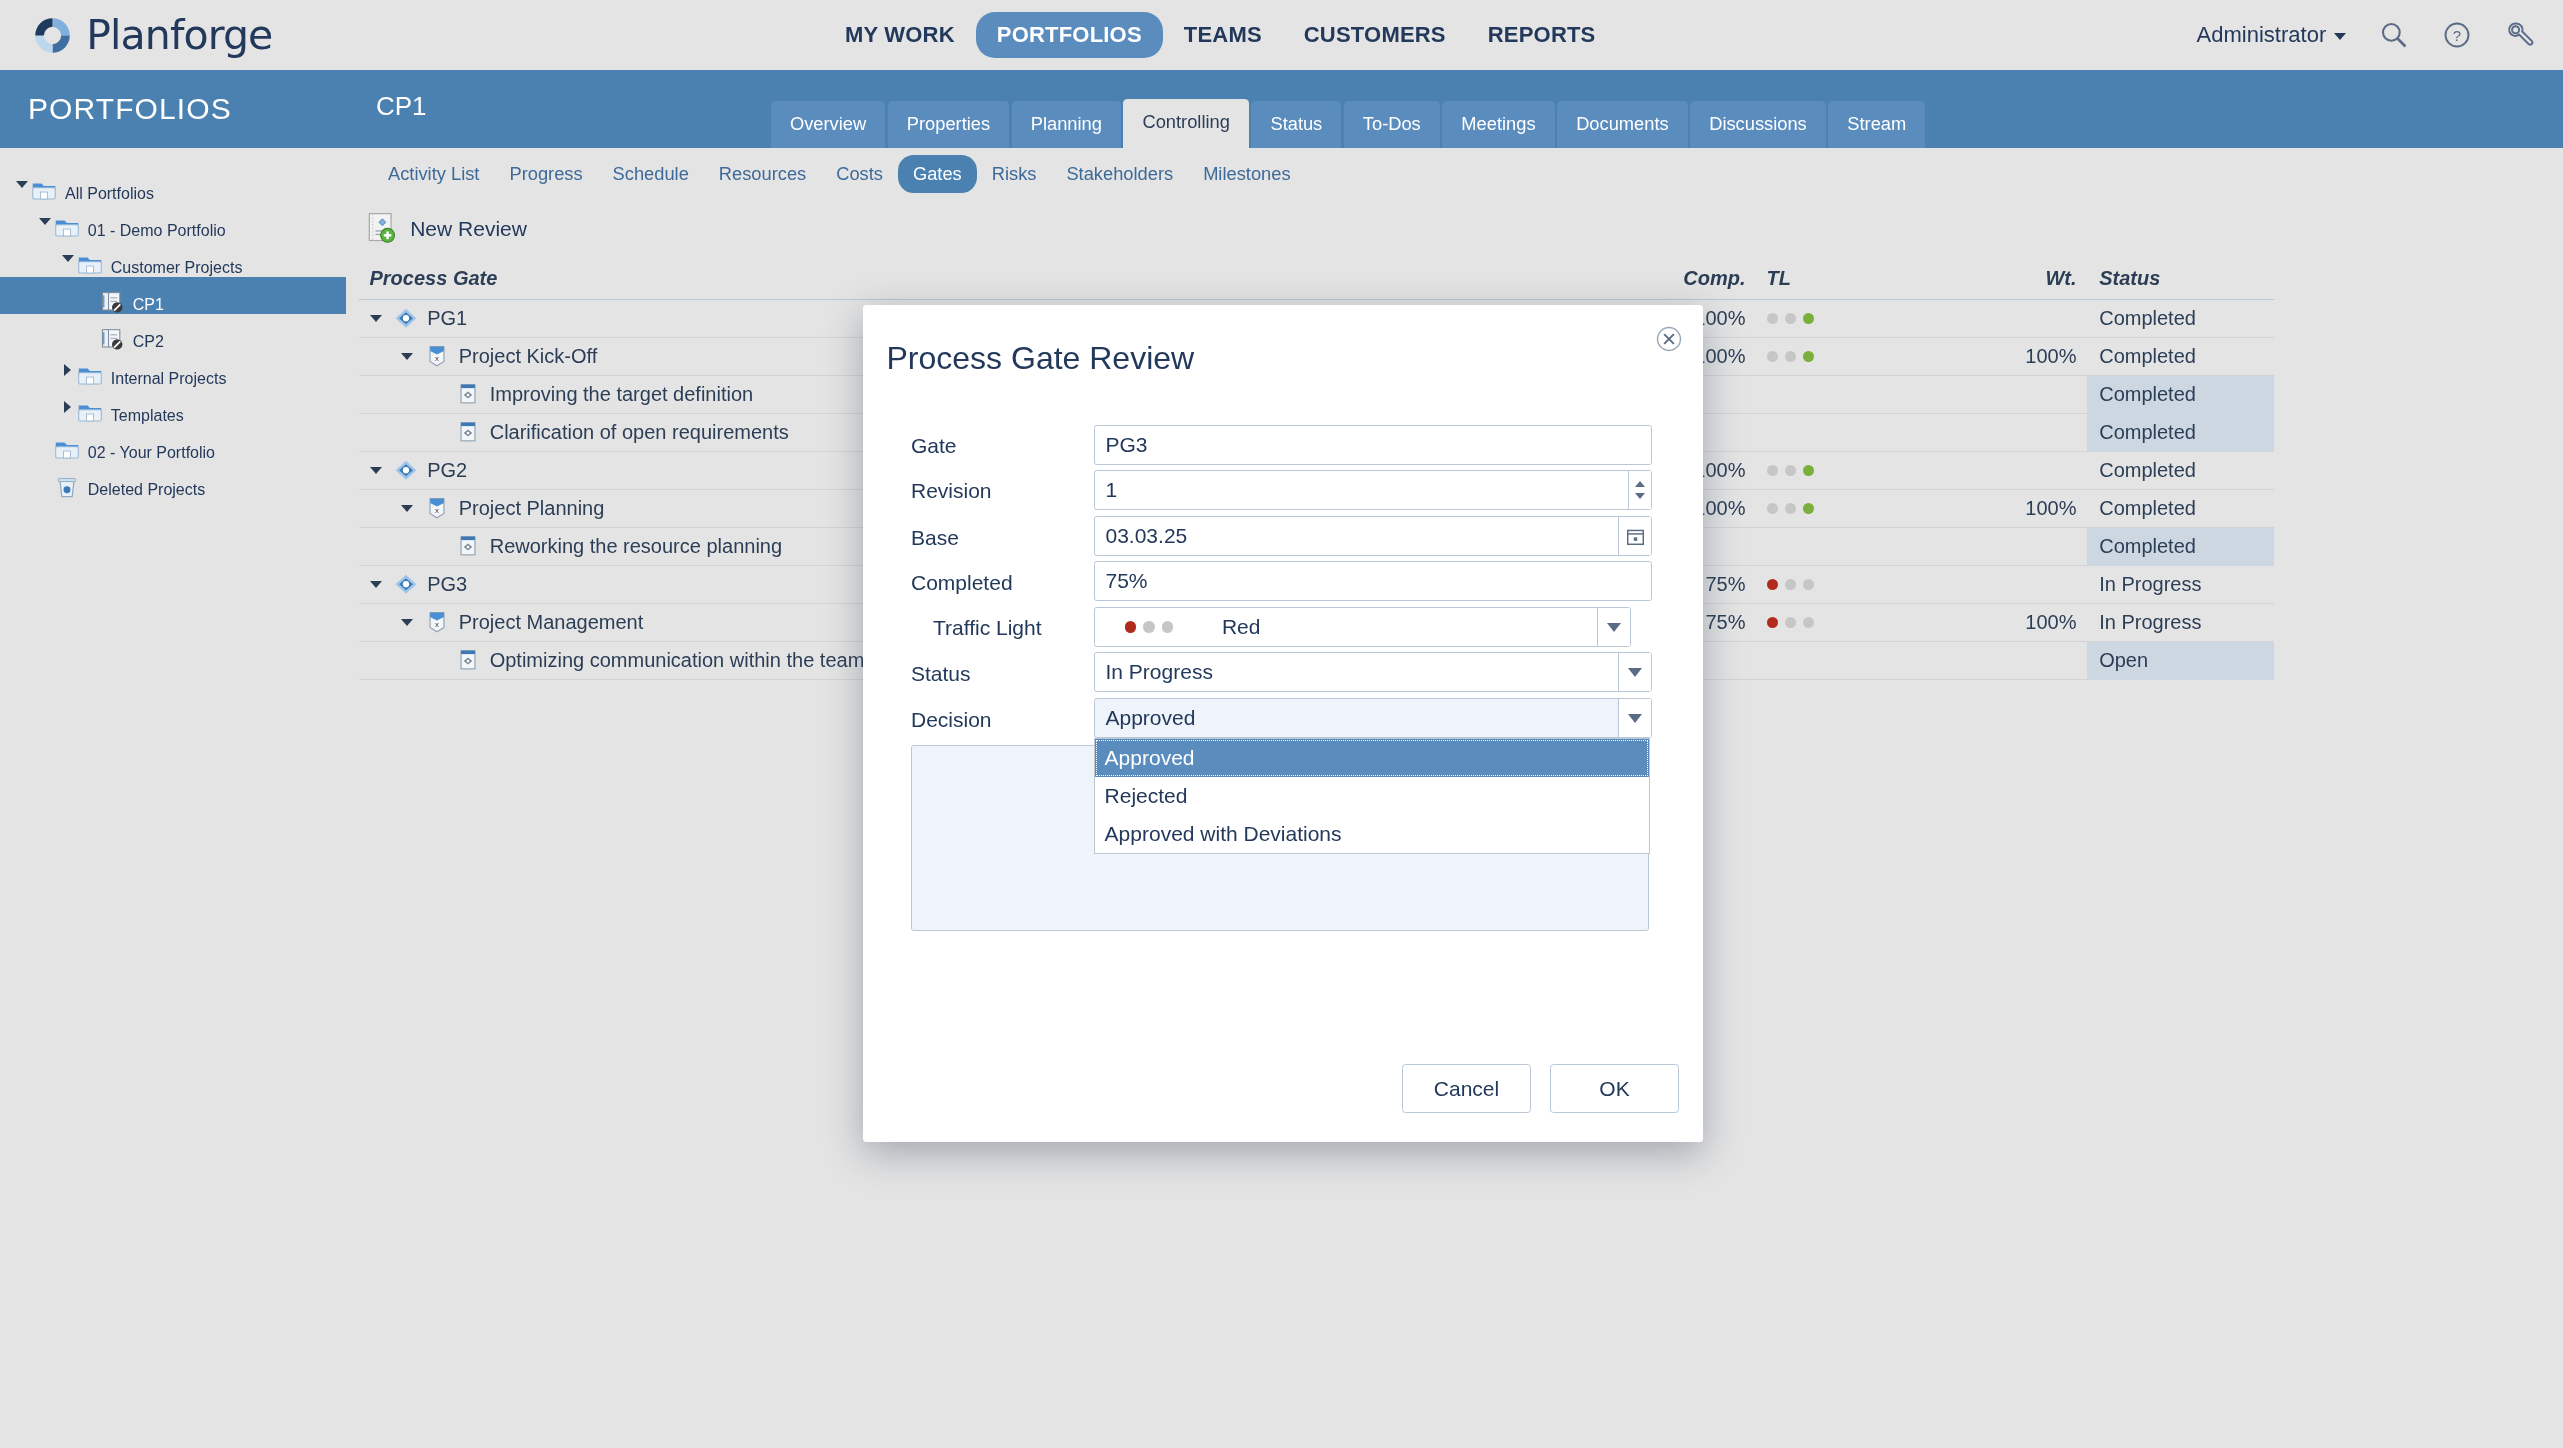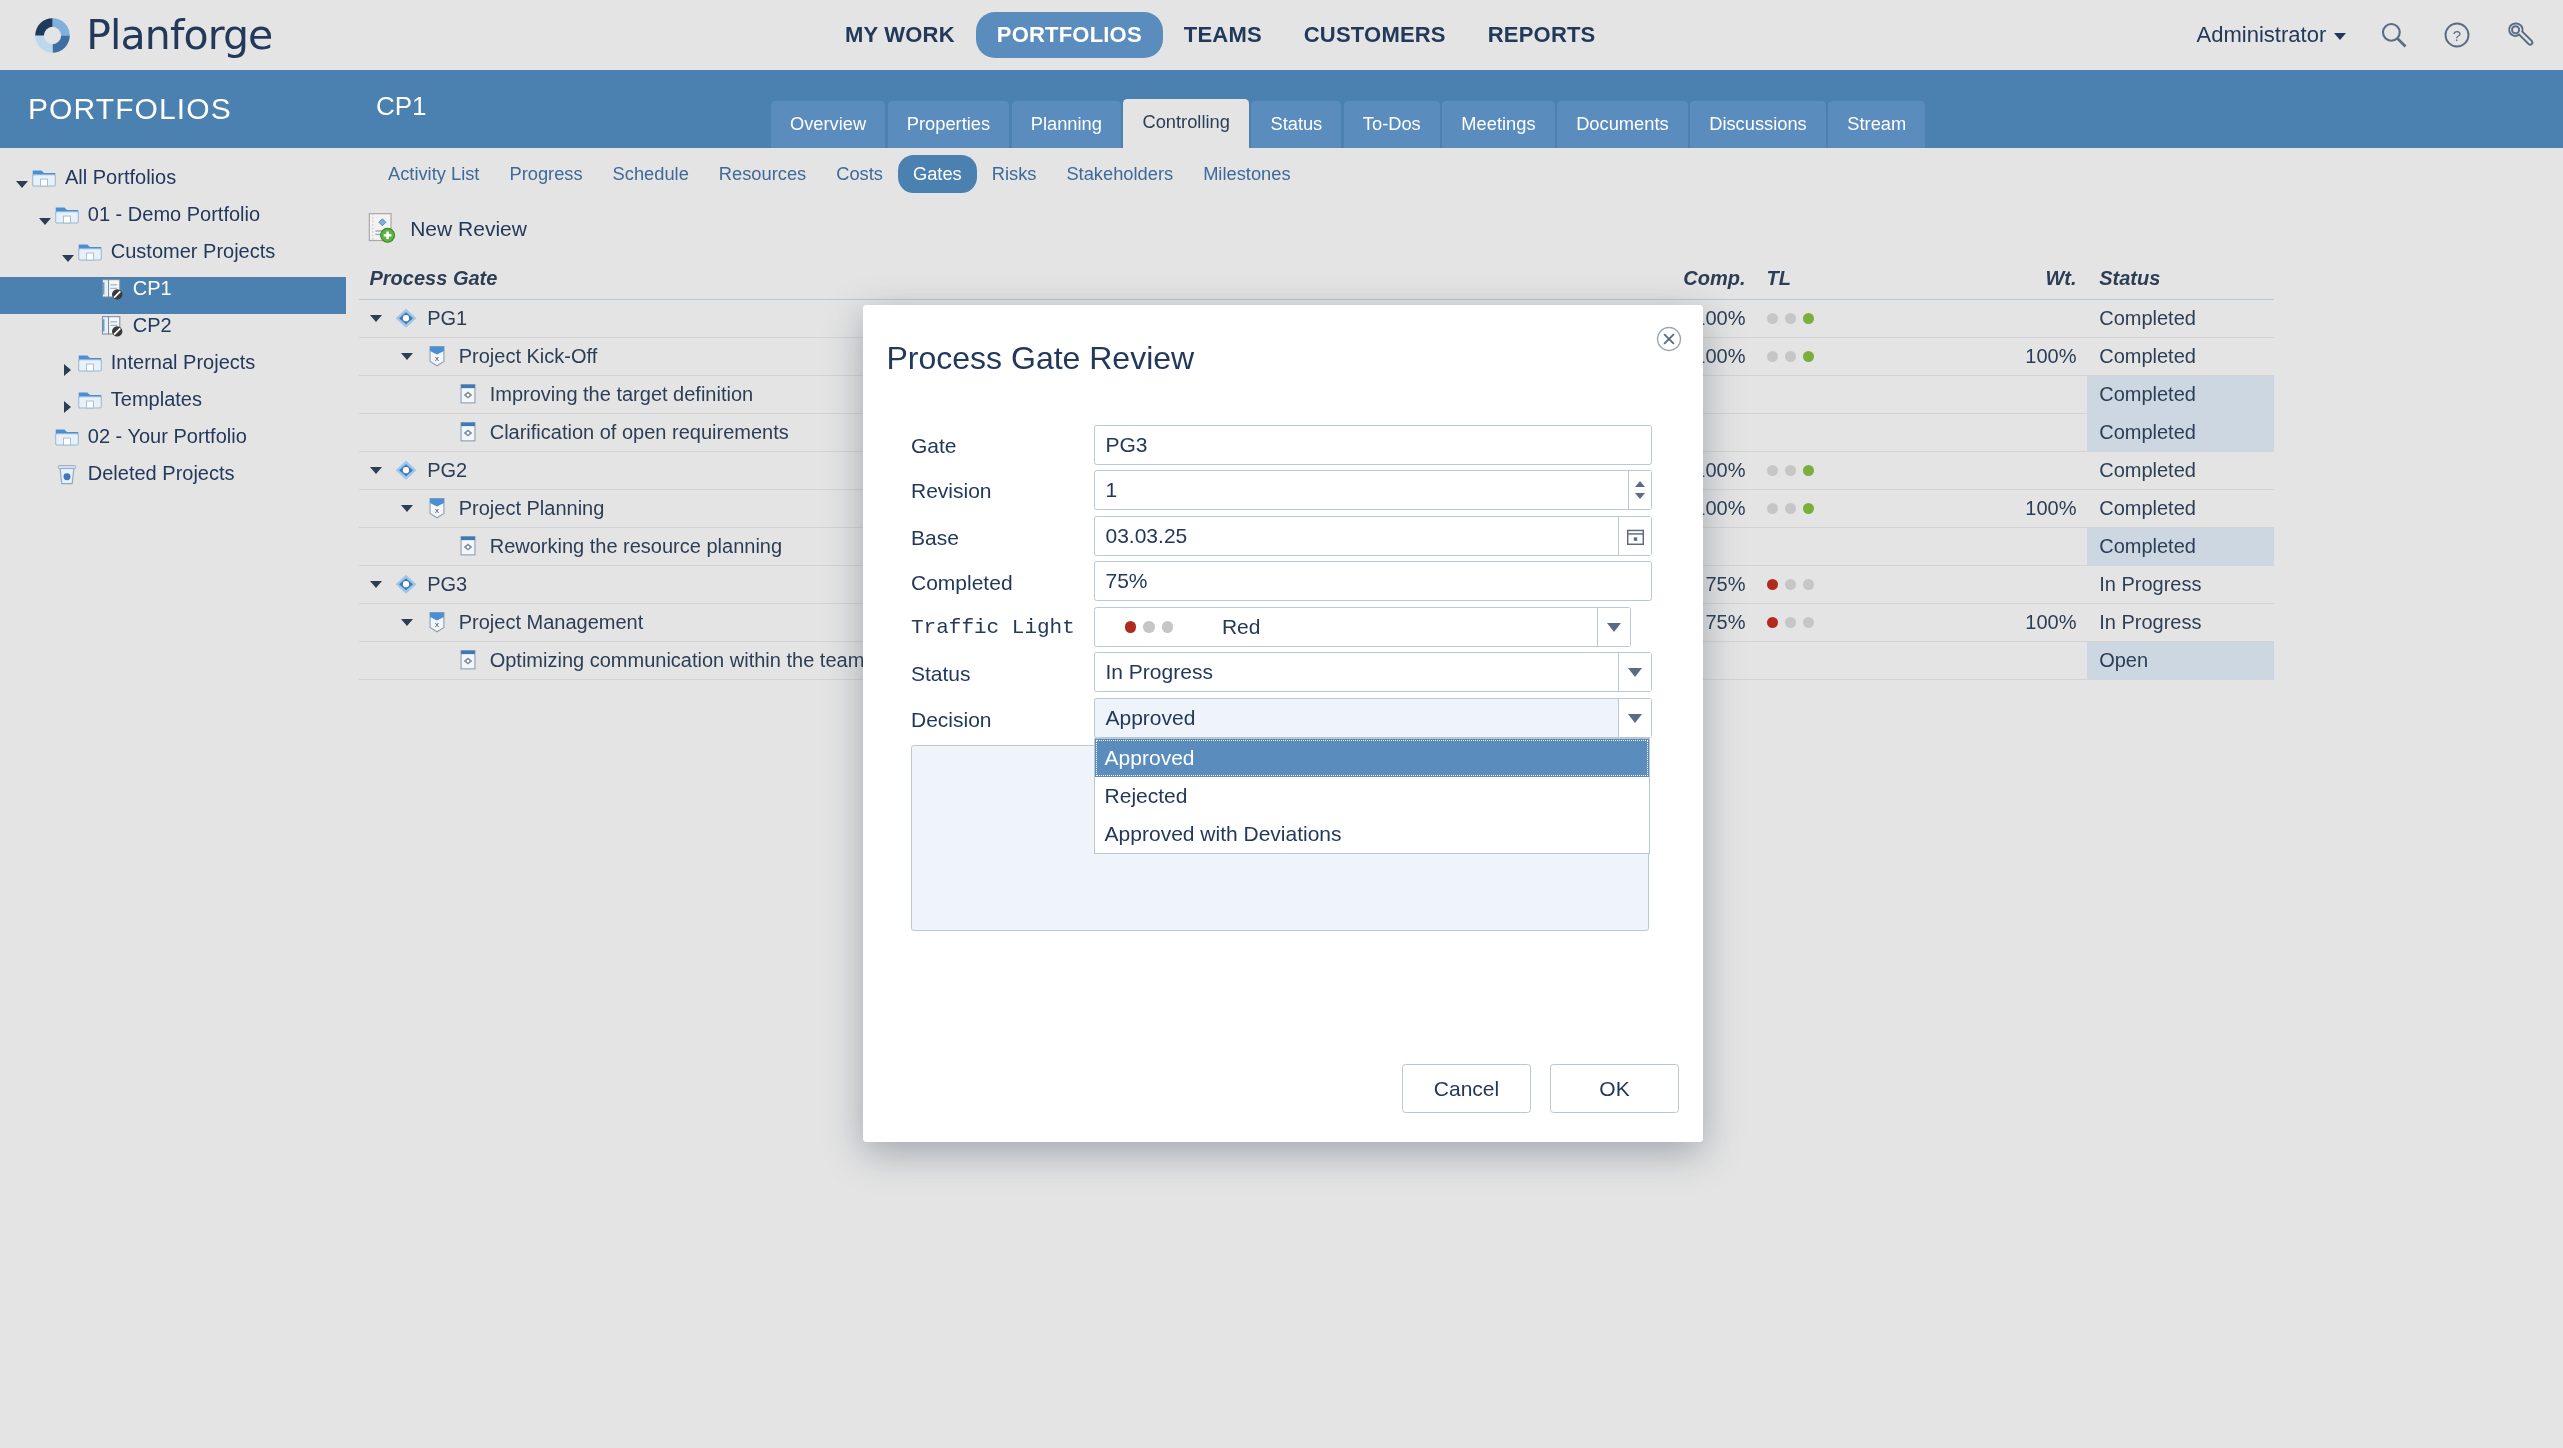--- a/index.html
+++ b/index.html
@@ -49,22 +49,22 @@
     position:absolute; left:0; top:70px; width:346px; height:1379px;
     background:#e4e4e4;
   }
   #sidebar-head {
     height:78px; background:#4a81b0; color:#fff;
     display:flex; align-items:center; padding-left:28px;
     font-size:30px; letter-spacing:1.1px;
   }
   #tree { padding-top:18.3px; }
   .tree-row {
-    display:flex; align-items:flex-start; height:37px;
-    font-size:20px; color:#23395b; cursor:pointer; white-space:nowrap;
+    display:flex; align-items:flex-end; height:37px;
+    font-size:16px; color:#23395b; cursor:pointer; white-space:nowrap;
   }
   .tree-row.selected { background:#4a81b0; color:#ffffff; }
   .twisty { width:19px; height:37px; display:flex;align-items:center;justify-content:center; flex:0 0 19px;}
   .tw-down { width:0;height:0;border-left:6.1px solid transparent;border-right:6.1px solid transparent;border-top:7.8px solid #2c3e56;}
   .tw-right{ width:0;height:0;border-top:6.1px solid transparent;border-bottom:6.1px solid transparent;border-left:7.8px solid #2c3e56;}
   .ticon { width:26px;height:24.4px; margin-right:7.8px; flex:0 0 26px; position:relative;}
 
   
   #content { position:absolute; left:346px; top:70px; width:2217px; height:1379px; background:#e4e4e4;}
   #proj-head { height:78px; background:#4a81b0; position:relative;}
@@ -572,21 +572,21 @@
         <rect x="2" y="4" width="18" height="16" fill="none" stroke="#5a6c85" stroke-width="1.7"></rect>
         <line x1="2" y1="8" x2="20" y2="8" stroke="#5a6c85" stroke-width="1.7"></line>
         <rect x="9" y="12" width="4" height="4" fill="#5a6c85"></rect>
       </svg>
     </span>
   </div>
 
   <div class="flabel" style="left:911px; top:571px;">Completed</div>
   <div class="fctl" style="left:1094px; top:561px; width:558px;">75%</div>
 
-  <div class="flabel" style="left:911px; top:616px;font-family:Liberation Mono, monospace;">Traffic Light</div>
+  <div class="flabel" style="left:933px; top:616px;">Traffic Light</div>
   <div class="fctl" style="left:1094px; top:607px; width:537px; padding-left:0;">
     <span id="tl-dots">
       <span class="dot red"></span>
       <span class="dot"></span>
       <span class="dot"></span>
     </span>
     <span id="tl-text">Red</span>
     <span class="selarrow">
         <span class="sel-tri"></span>
       </span>

